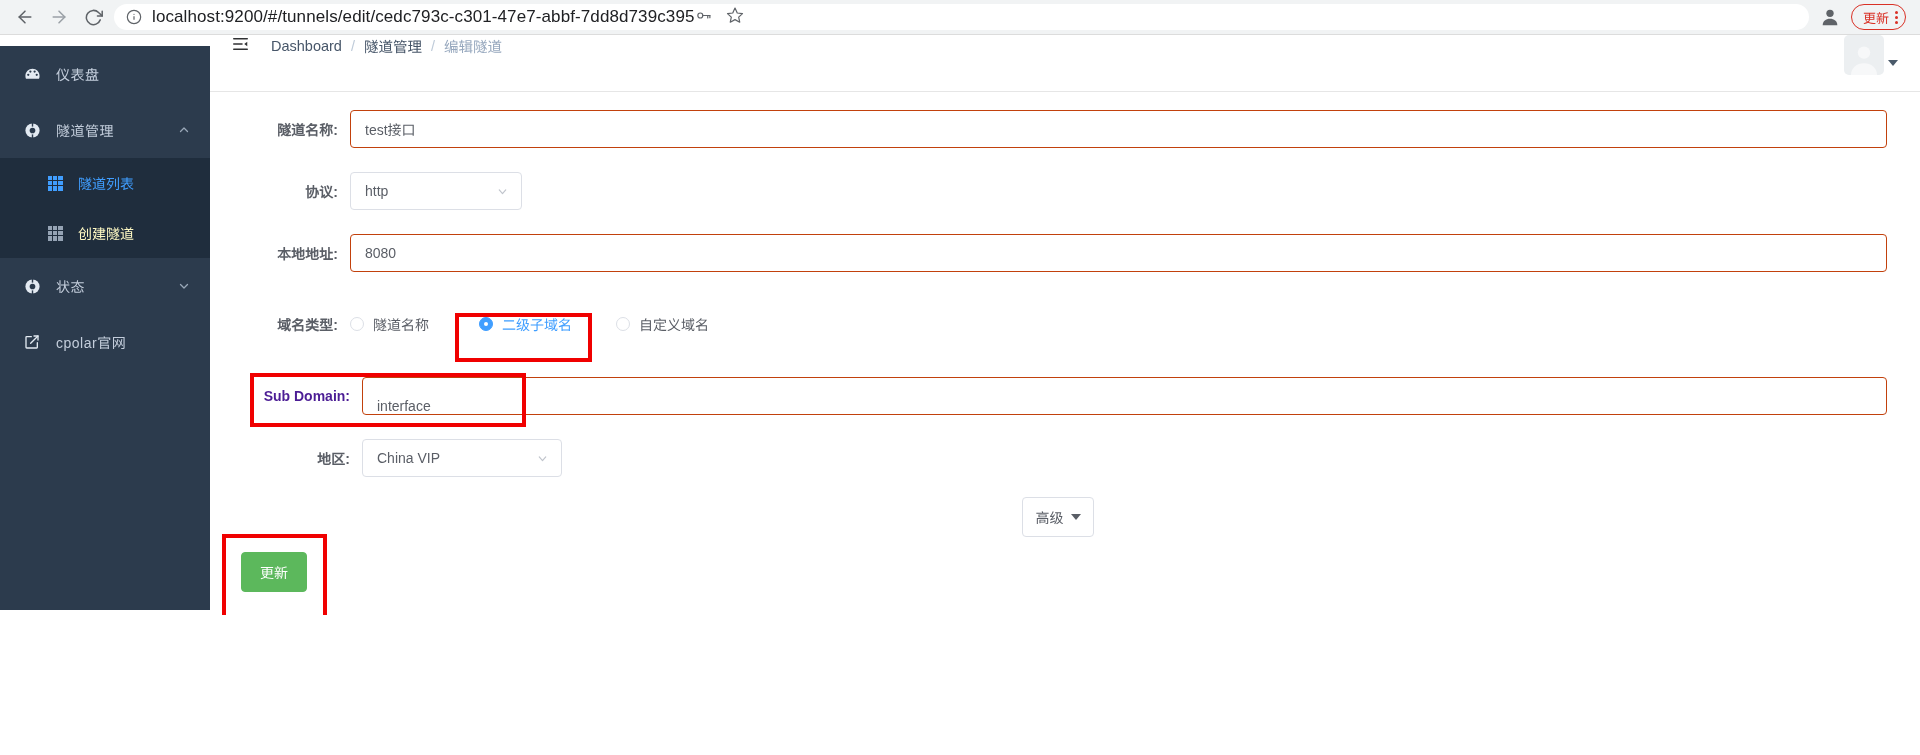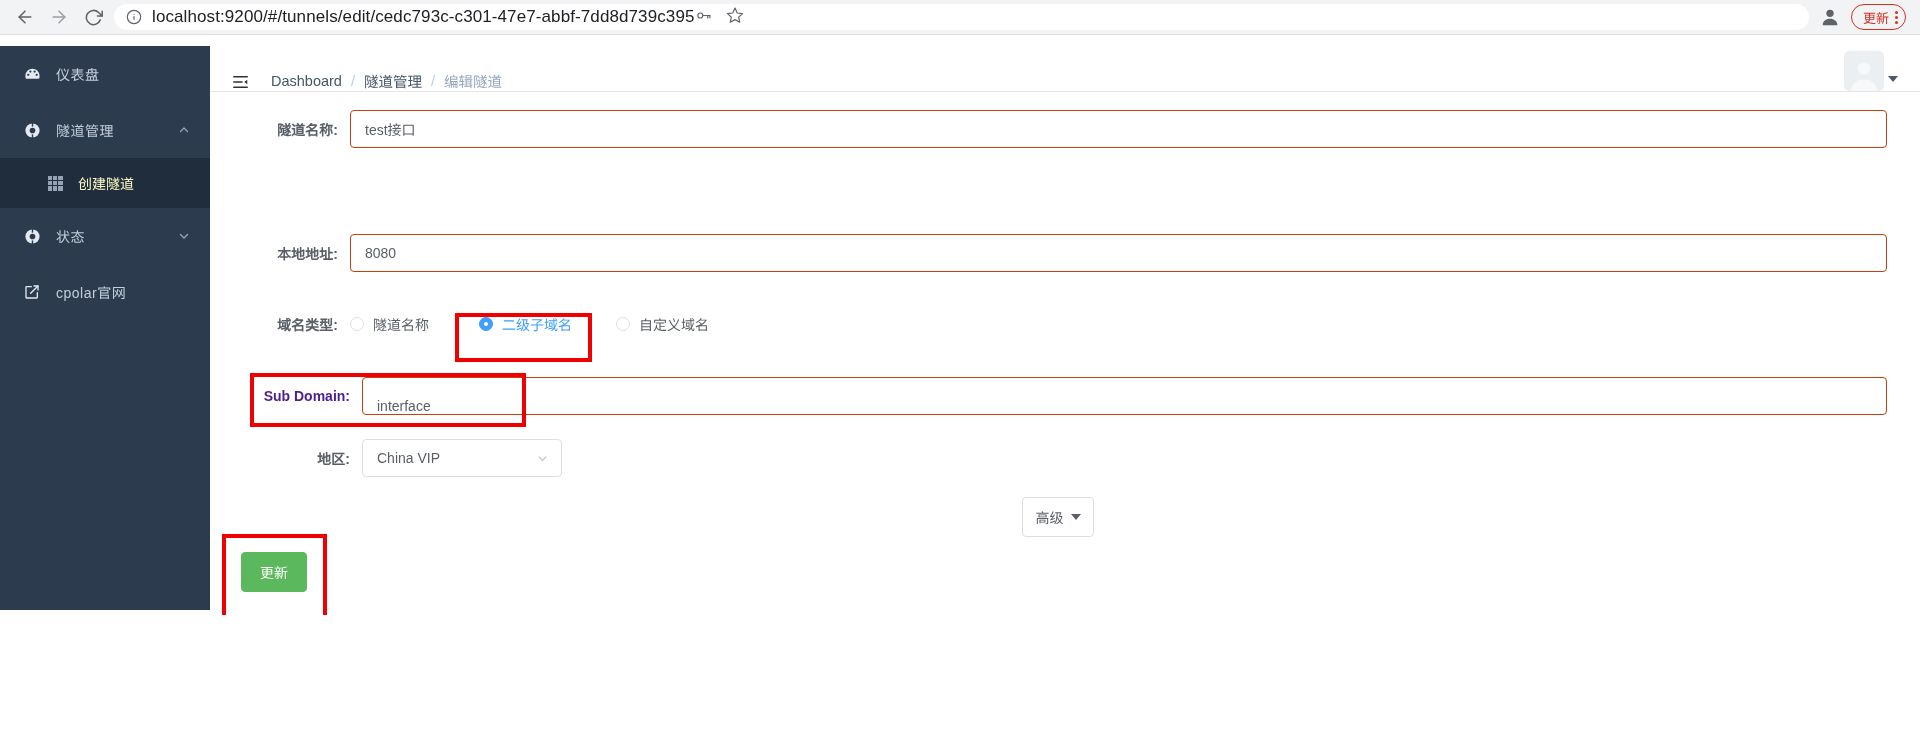--- a/index.html
+++ b/index.html
@@ -109,21 +109,21 @@
   .sub-item.active .si-icon { color: #409eff; }
   .grid-ico { display: grid; grid-template-columns: 1fr 1fr 1fr; gap: 1px; width: 15px; height: 15px; }
   .grid-ico span { background: currentColor; display: block; }
 
   
   .page-header {
     position: absolute; left: 210px; top: 35px;
     width: 1710px; height: 57px;
     background: #ffffff;
     border-bottom: 1px solid #e6e6e6;
-    display: flex; align-items: flex-end;
+    display: flex; align-items: flex-start;
   }
   .hamburger { margin-left: 20px; color: #333; display: flex; align-items: center; }
   .breadcrumb {
     margin-left: 20px;
     font-size: 14.5px;
     display: flex; align-items: center;
     color: #4b5563;
   }
   .bc-item { color: #475669; }
   .bc-item.current { color: #97a8be; }
@@ -353,20 +353,36 @@
     </span>
     <span class="mi-label">隧道管理</span>
     <span class="mi-arrow">
       <svg width="12" height="12" viewBox="0 0 24 24" fill="none" stroke="#9aa8b8" stroke-width="2.6" stroke-linecap="round" stroke-linejoin="round">
           <polyline points="5 15 12 8 19 15"></polyline>
         </svg>
     </span>
   </div>
 
   <div class="submenu">
+    <div class="sub-item active">
+      <span class="si-icon">
+        <span class="grid-ico">
+            <span></span>
+            <span></span>
+            <span></span>
+            <span></span>
+            <span></span>
+            <span></span>
+            <span></span>
+            <span></span>
+            <span></span>
+          </span>
+      </span>
+      <span>隧道列表</span>
+    </div>
     <div class="sub-item">
       <span class="si-icon" style="color:#95a3b4">
         <span class="grid-ico">
             <span></span>
             <span></span>
             <span></span>
             <span></span>
             <span></span>
             <span></span>
             <span></span>
@@ -438,20 +454,31 @@
 
 <div class="content">
 
   <div class="form-row" style="left:0; top:18px; width:1700px;">
     <span class="form-label" style="width:140px;">隧道名称:</span>
     <div class="input-box" style="width:1537px;">
       <span>test接口</span>
     </div>
   </div>
 
+  <div class="form-row" style="left:0; top:80px; width:400px;">
+    <span class="form-label" style="width:140px;">协议:</span>
+    <div class="select-box" style="width:172px;">
+      <span class="sel-val">http</span>
+      <span class="sel-arrow">
+        <svg width="13" height="13" viewBox="0 0 24 24" fill="none" stroke="#c0c4cc" stroke-width="2.2" stroke-linecap="round" stroke-linejoin="round">
+            <polyline points="6 9 12 16 18 9"></polyline>
+          </svg>
+      </span>
+    </div>
+  </div>
 
   <div class="form-row" style="left:0; top:142px; width:1700px;">
     <span class="form-label" style="width:140px;">本地地址:</span>
     <div class="input-box" style="width:1537px;">
       <span>8080</span>
     </div>
   </div>
 
   <div class="form-row" style="left:0; top:222px; width:900px;">
     <span class="form-label" style="width:140px;">域名类型:</span>

